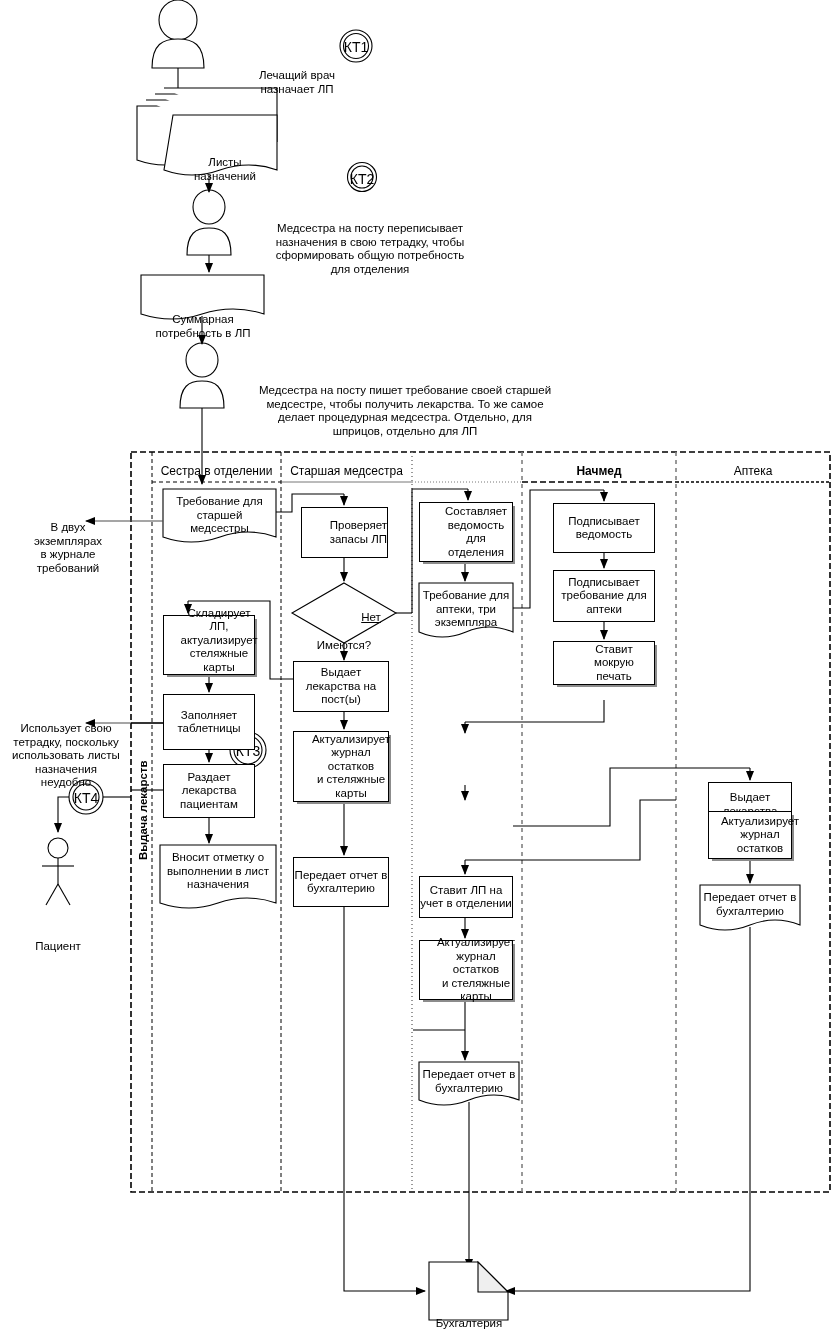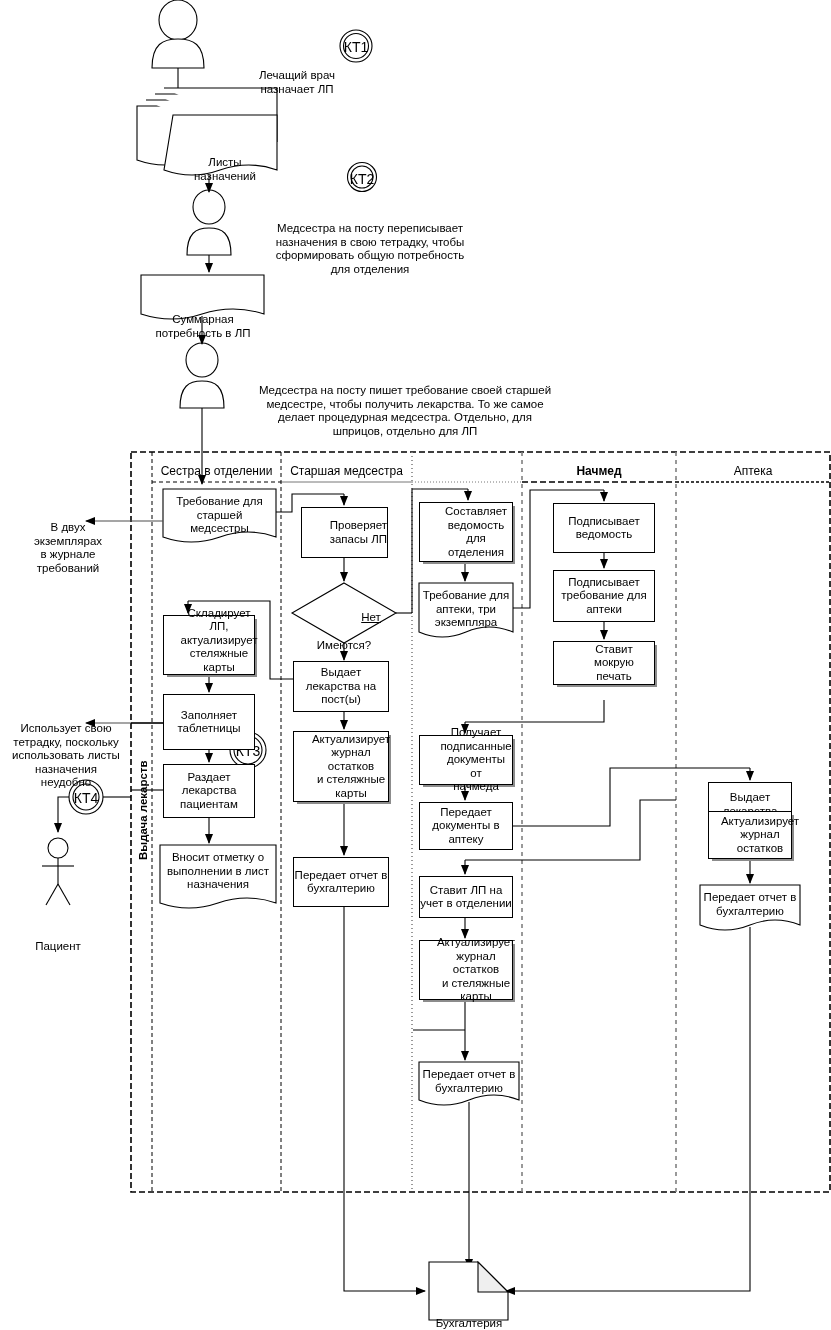--- a/index.html
+++ b/index.html
@@ -308,32 +308,21 @@
 ведомость для
 отделения</span>
 </div>
 
 <div class="docwrap" style="left:419px;top:583px;width:94px;height:59px;">
   <div class="doctext">Требование для
 аптеки, три
 экземпляра</div>
 </div>
 
-<div class="node proc sh" style="left:419px;top:735px;width:94px;height:50px;">
-  <span>Получает
-подписанные
-документы от
-начмеда</span>
-</div>
-
-<div class="node proc" style="left:419px;top:802px;width:94px;height:48px;">
-  <span>Передает
-документы в
-аптеку</span>
-</div>
+
 
 <div class="node proc" style="left:419px;top:876px;width:94px;height:42px;">
   <span>Ставит ЛП на
 учет в отделении</span>
 </div>
 
 <div class="node proc sh" style="left:419px;top:940px;width:94px;height:60px;">
   <span>Актуализирует
 журнал остатков
 и стеляжные

